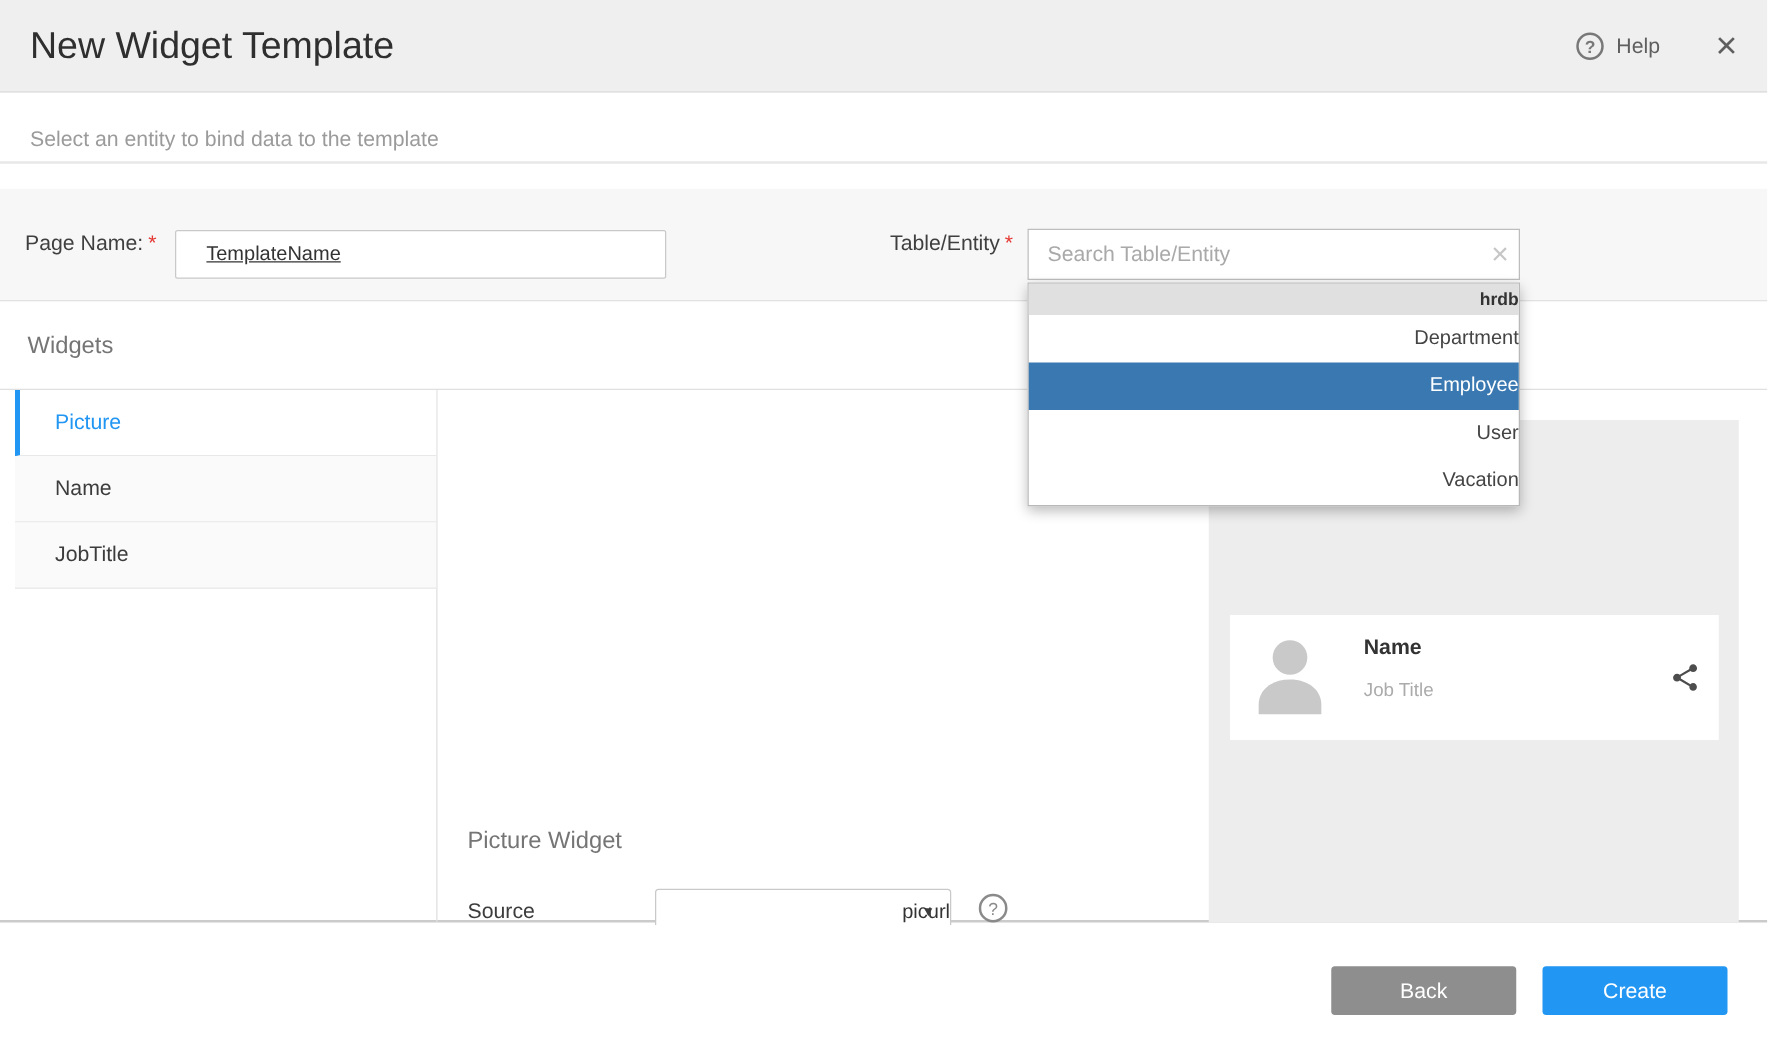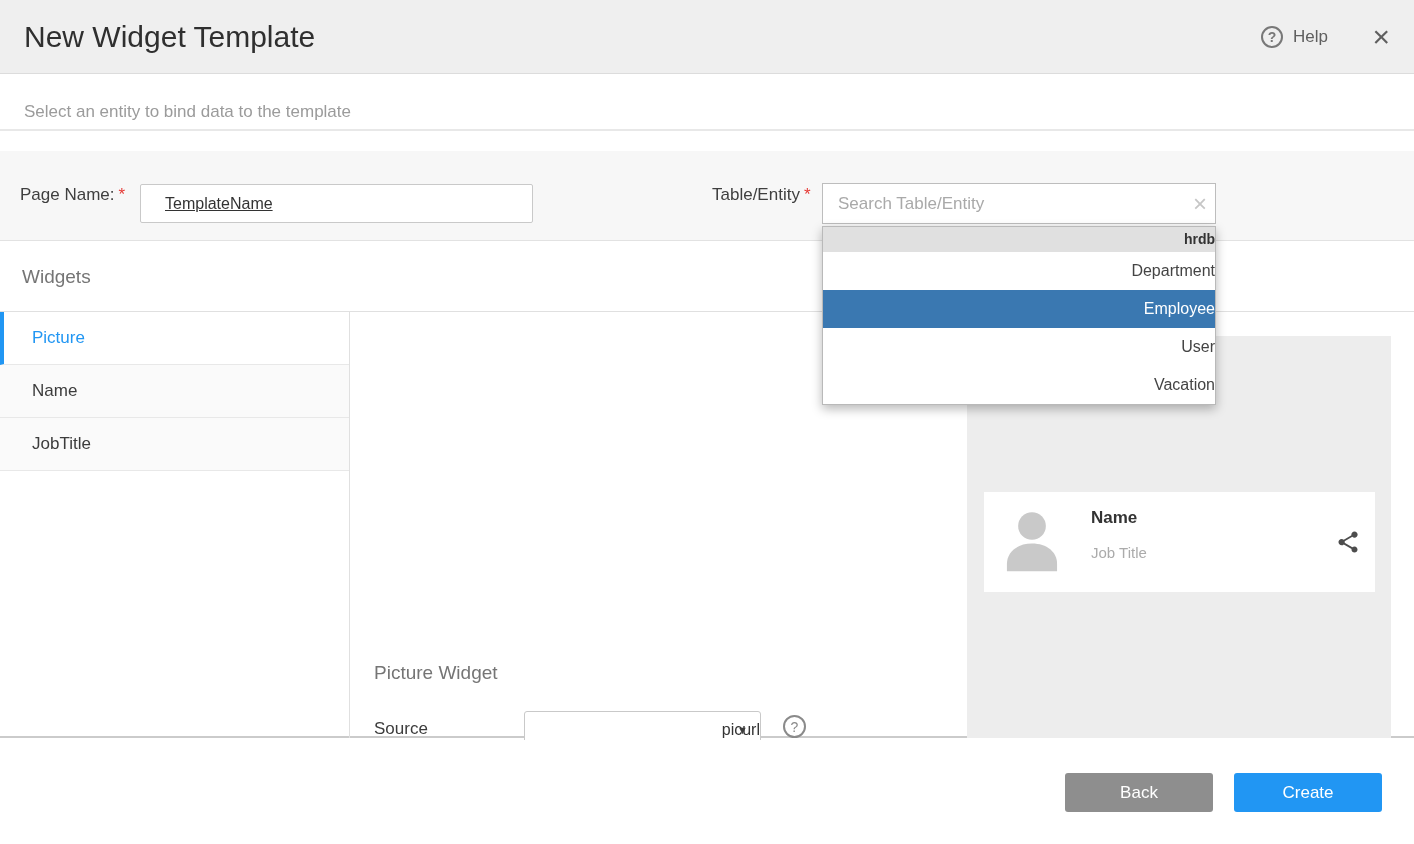--- a/index.html
+++ b/index.html
@@ -53,21 +53,21 @@
   
   .widgets-bar { position:absolute; left:0; top:242px; width:1414px; height:70px;
                  background:#fff; border-bottom:1px solid #e0e0e0; }
   .widgets-title { position:absolute; left:22px; top:0; line-height:70px;
                    font-size:19px; color:#757575; }
 
   
   .content { position:absolute; left:0; top:312px; width:1414px; height:426px;
              background:#fff; border-bottom:2px solid #cbcbcb; }
   .sidebar { position:absolute; left:0; top:0; width:350px; height:426px;
-             border-right:1px solid #e0e0e0; }
+             border-right:1px solid #e0e0e0;padding-left:12px; }
   .side-item { position:relative; height:53px; line-height:52px; padding-left:32px;
                font-size:17px; color:#3c3c3c; background:#fafafa;
                border-bottom:1px solid #e8e8e8; cursor:pointer; }
   .side-item.selected { background:#fff; color:#2196f3; padding-left:28px;
                         border-left:4px solid #2196f3; }
 
   .editor-title { position:absolute; left:374px; top:350px; font-size:19px; color:#757575; }
   .source-label { position:absolute; left:374px; top:407px; font-size:17px; color:#3c3c3c; }
   .source-select { position:absolute; left:524px; top:399px; width:237px; height:38px;
                    background:#fff; border:1px solid #c9c9c9; border-radius:3px;

